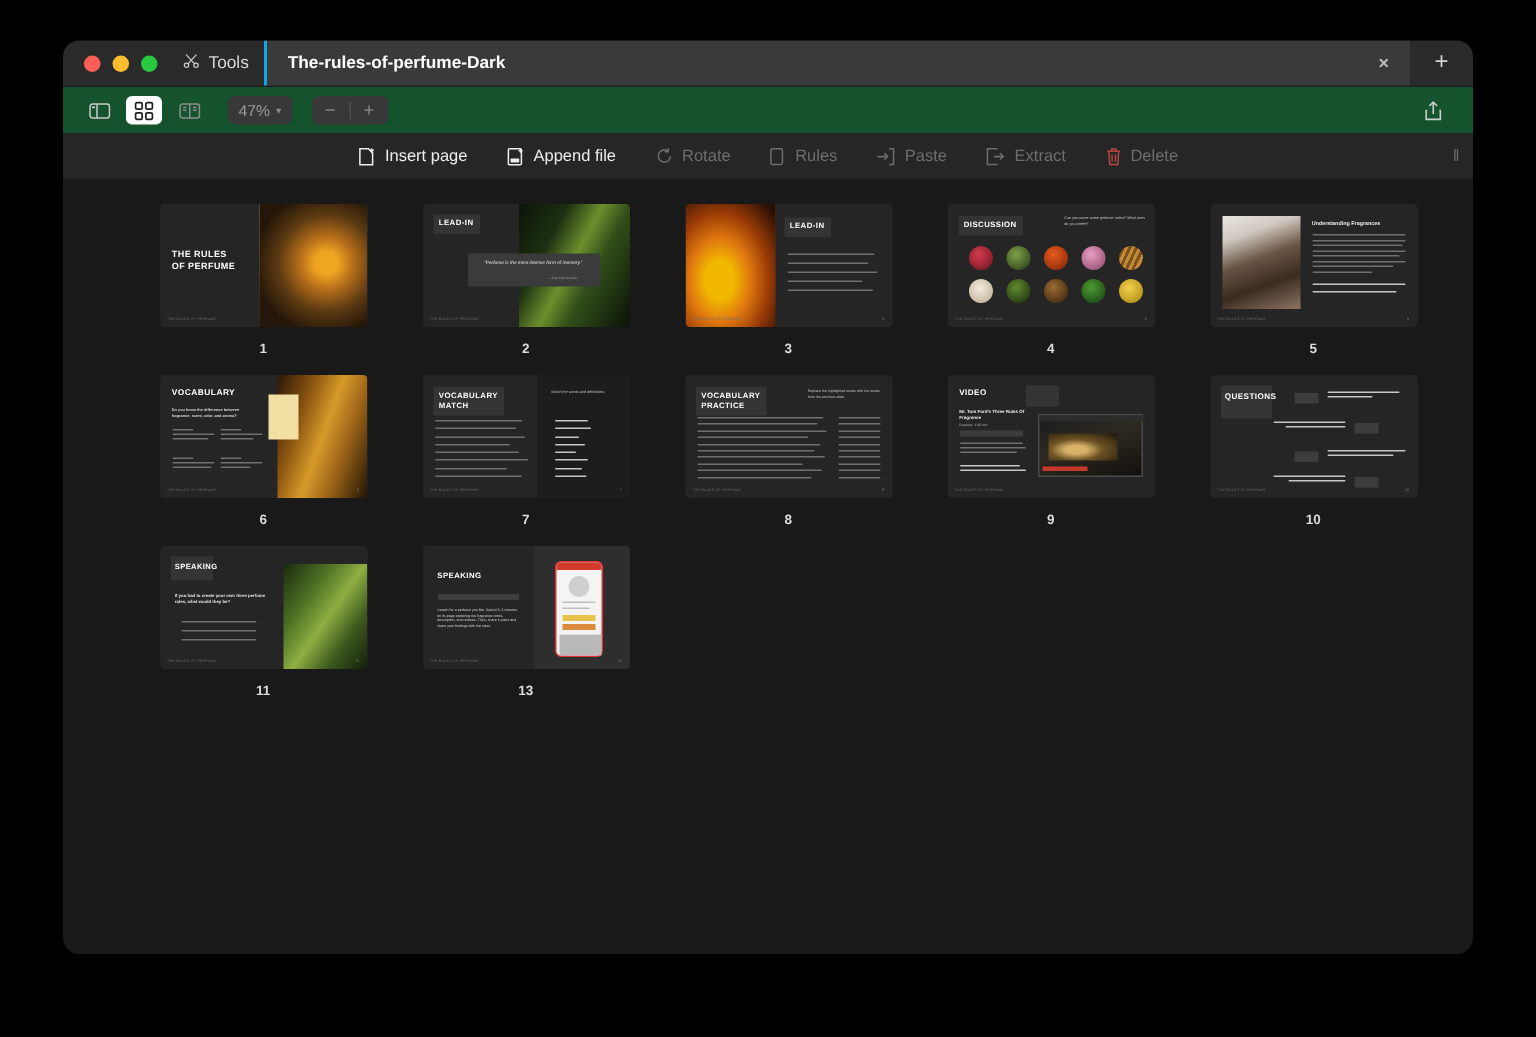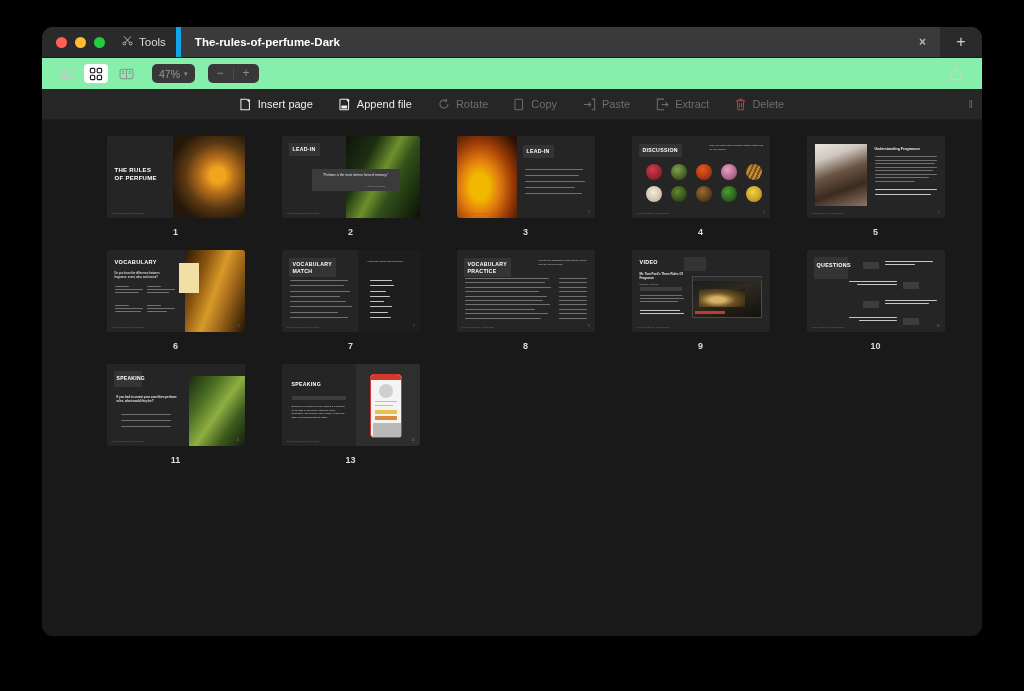--- a/index.html
+++ b/index.html
@@ -45,21 +45,21 @@
   }
   .tools-icon { font-size: 12px; color: #d8d8d8; opacity: .95; }
 
   .tab {
     display: flex; align-items: center;
     padding: 0 14px;
     font-size: 11.5px;
     color: #b6b6b6;
     position: relative;
     min-width: 120px;
-    border-left: 5px solid #0ea5e9;
+    border-left: 2px solid #0ea5e9;
   }
   .tab.inactive-first { border-left: none; flex: 1 1 0; }
   .tab.inactive { flex: 1 1 0; }
   .tab.active {
     background: #3a3a3a;
     color: #ffffff;
     font-weight: bold;
     flex: 1 1 0;
     justify-content: space-between;
   }
@@ -68,21 +68,21 @@
     line-height: 1;
   }
   .newtab {
     display: flex; align-items: center; justify-content: center;
     width: 42px; color: #d2d2d2; font-size: 16px; font-weight: 300;
   }
 
   
   .toolbar {
     height: 31px;
-    background: #86efac;
+    background: #14532d;
     display: flex; align-items: center;
     padding: 0 10px 0 12px;
     flex: none;
     gap: 6px;
   }
   .ticon {
     width: 24px; height: 19px;
     display: flex; align-items: center; justify-content: center;
     border-radius: 4px;
   }
@@ -312,21 +312,21 @@
         <path d="M10.8 6.5a4.4 4.4 0 1 1-1.6-3.4"></path>
           <path d="M9.2 0.8v2.6h-2.6"></path>
       </svg>
       <span>Rotate</span>
     </div>
 
     <div class="action disabled">
       <svg width="11" height="13" viewBox="0 0 12 14" fill="none" stroke="#6e6e6e" stroke-width="1.1">
         <rect x="1" y="1.2" width="8.4" height="11.4" rx="1.2"></rect>
       </svg>
-      <span>Copy</span>
+      <span>Rules</span>
     </div>
 
     <div class="action disabled">
       <svg width="13" height="13" viewBox="0 0 14 14" fill="none" stroke="#6e6e6e" stroke-width="1.1">
         <path d="M9.4 1.2h3.2v11.4H9.4"></path>
           <path d="M1 6.9h7.4"></path>
           <path d="M6 4.6l2.4 2.3L6 9.2"></path>
       </svg>
       <span>Paste</span>
     </div>

